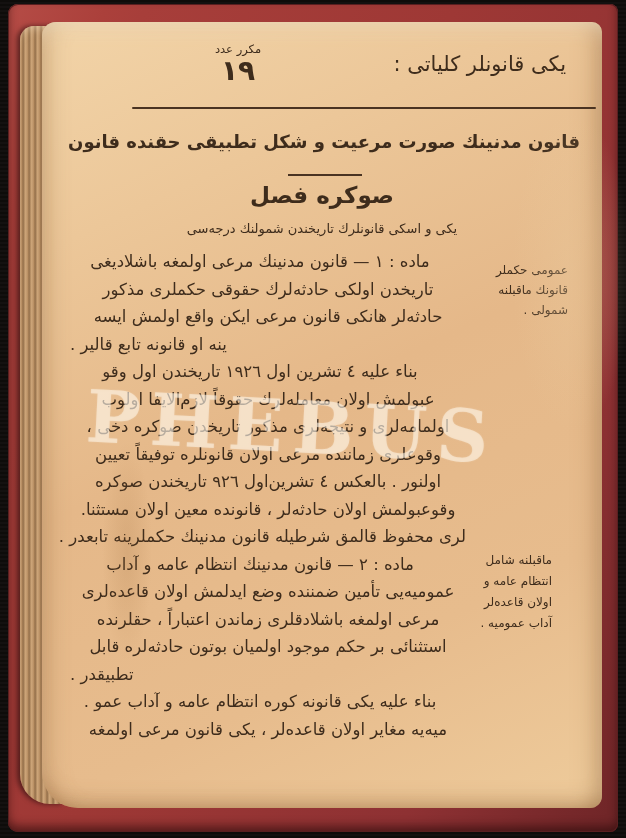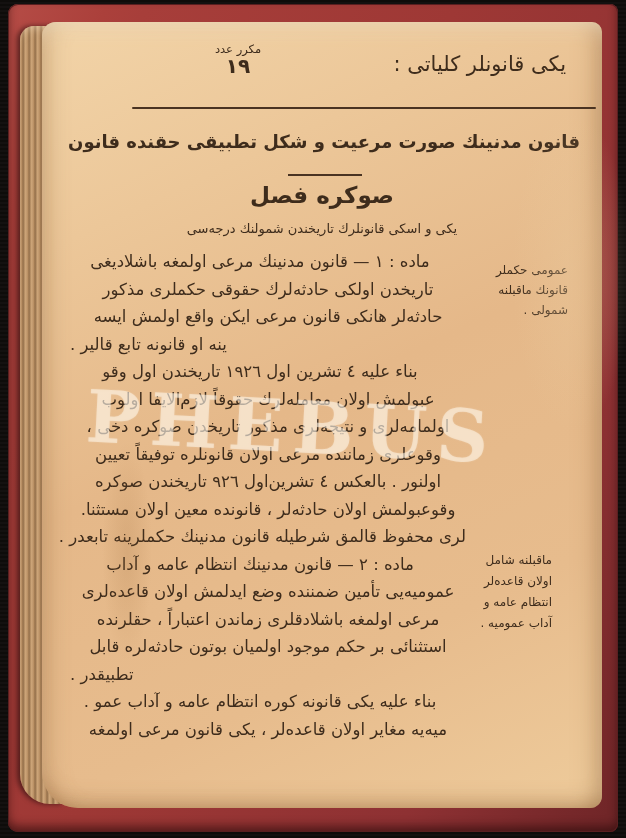--- a/index.html
+++ b/index.html
@@ -32,21 +32,21 @@
       inset 0 14px 22px -14px rgba(255,246,224,.75),
       inset -14px 0 26px -12px rgba(130,85,45,.5),
       inset 16px 0 26px -14px rgba(140,95,50,.42),
       inset 0 -16px 26px -16px rgba(130,85,45,.45);
     color:#3e2c1c;
   }
   .page *{direction:rtl;}
   .header-title{position:absolute;top:30px;right:36px;font-size:21px;letter-spacing:.5px;}
   .issue-block{position:absolute;top:20px;left:146px;width:100px;text-align:center;}
   .issue-label{font-size:11.5px;display:block;}
-  .issue-number{font-size:20px;font-weight:bold;line-height:1.05;display:block;}
+  .issue-number{font-size:28px;font-weight:bold;line-height:1.05;display:block;}
   .rule-main{position:absolute;top:85px;left:90px;width:464px;height:2px;background:#4a3322;border-radius:1px;}
   .law-title{position:absolute;top:106px;left:24px;width:516px;text-align:center;font-size:18px;font-weight:bold;line-height:1.5;}
   .rule-small{position:absolute;top:152px;left:246px;width:74px;height:2px;background:#4a3322;}
   .chapter-heading{position:absolute;top:160px;left:0;width:100%;text-align:center;font-size:23px;font-weight:bold;}
   .chapter-subtitle{position:absolute;top:199px;left:0;width:100%;text-align:center;font-size:13px;}
   .body-text{position:absolute;top:226px;left:28px;width:396px;font-size:16.5px;line-height:27.5px;}
   .bline{text-align:center;white-space:nowrap;}
   .bline.left{text-align:left;}
   .bline.indent{padding-right:16px;}
   .margin-note{position:absolute;font-size:12px;line-height:20px;text-align:right;}
@@ -112,22 +112,22 @@
       </div>
     </div>
 
   <div class="margin-note margin-note-1" id="margin-note-1">
       <div>عمومى حكملر</div>
       <div>قانونك ماقبلنه</div>
       <div>شمولى .</div>
     </div>
   <div class="margin-note margin-note-2" id="margin-note-2">
       <div>ماقبلنه شامل</div>
+      <div>انتظام عامه و</div>
       <div>اولان قاعده‌لر</div>
-      <div>انتظام عامه و</div>
       <div>آداب عموميه .</div>
     </div>
 
   <div class="blotch b1"></div>
   <div class="blotch b2"></div>
 </div>
 
 <div class="watermark">PHEBUS</div>
 
 </body></html>

